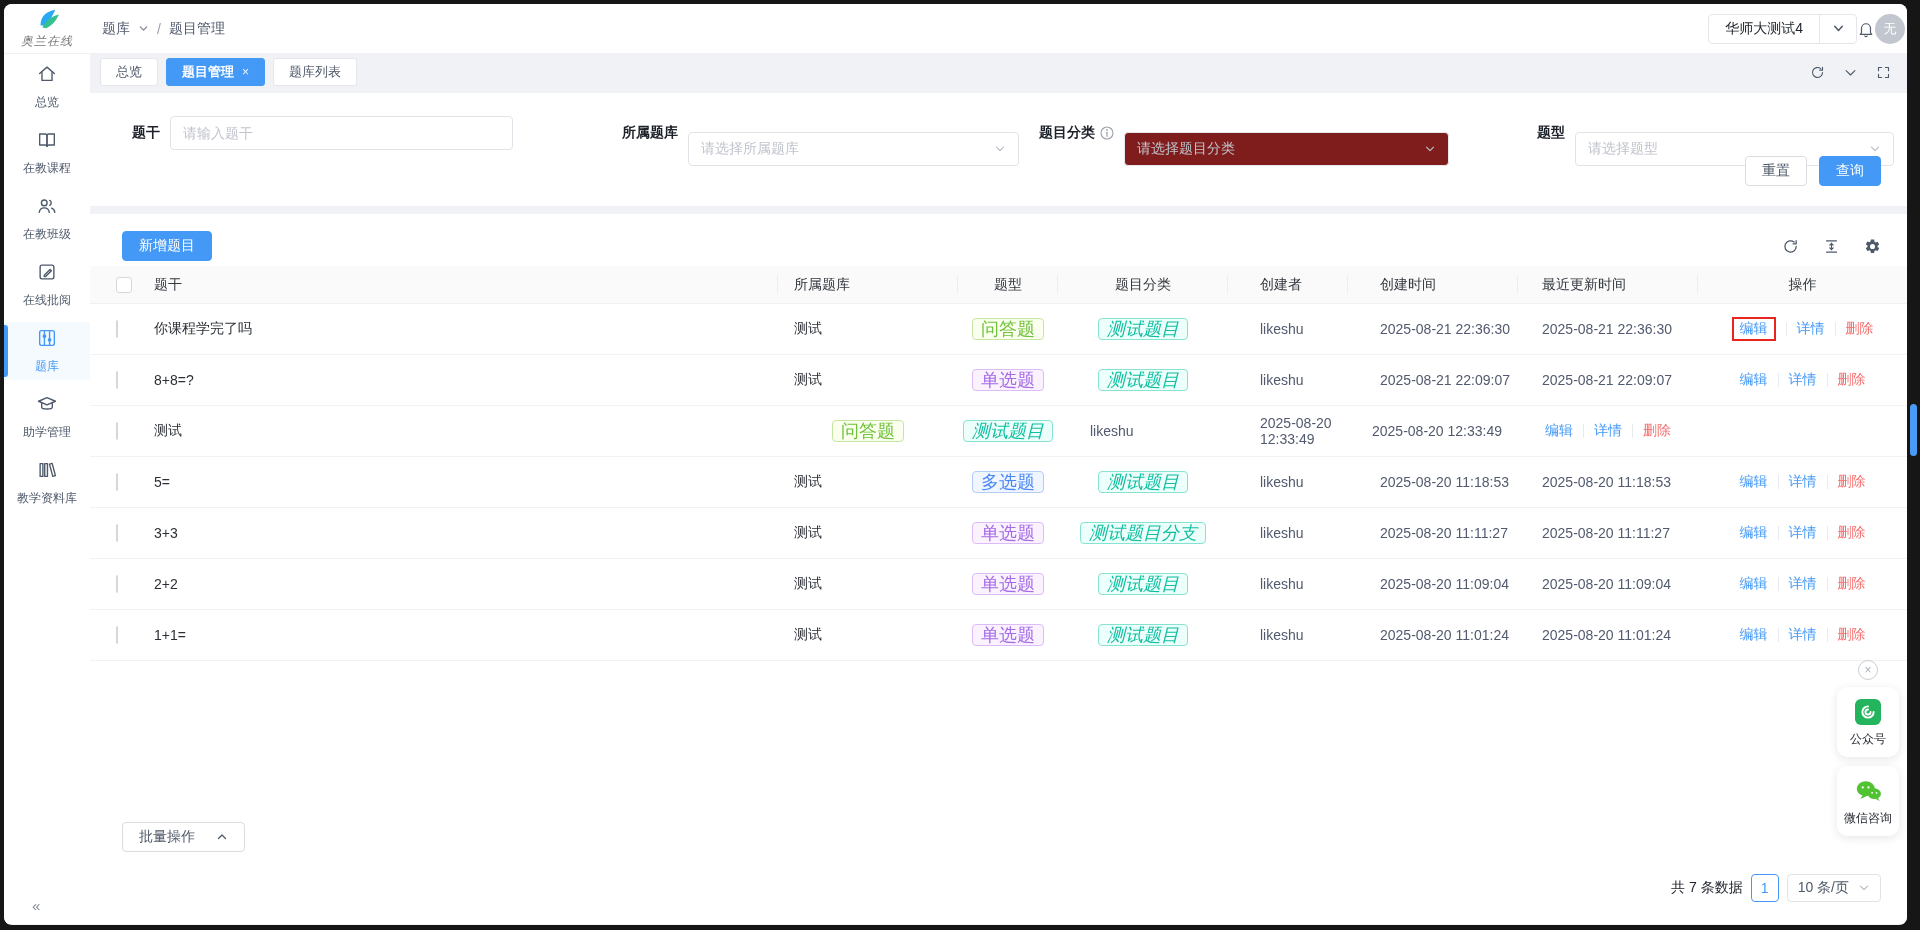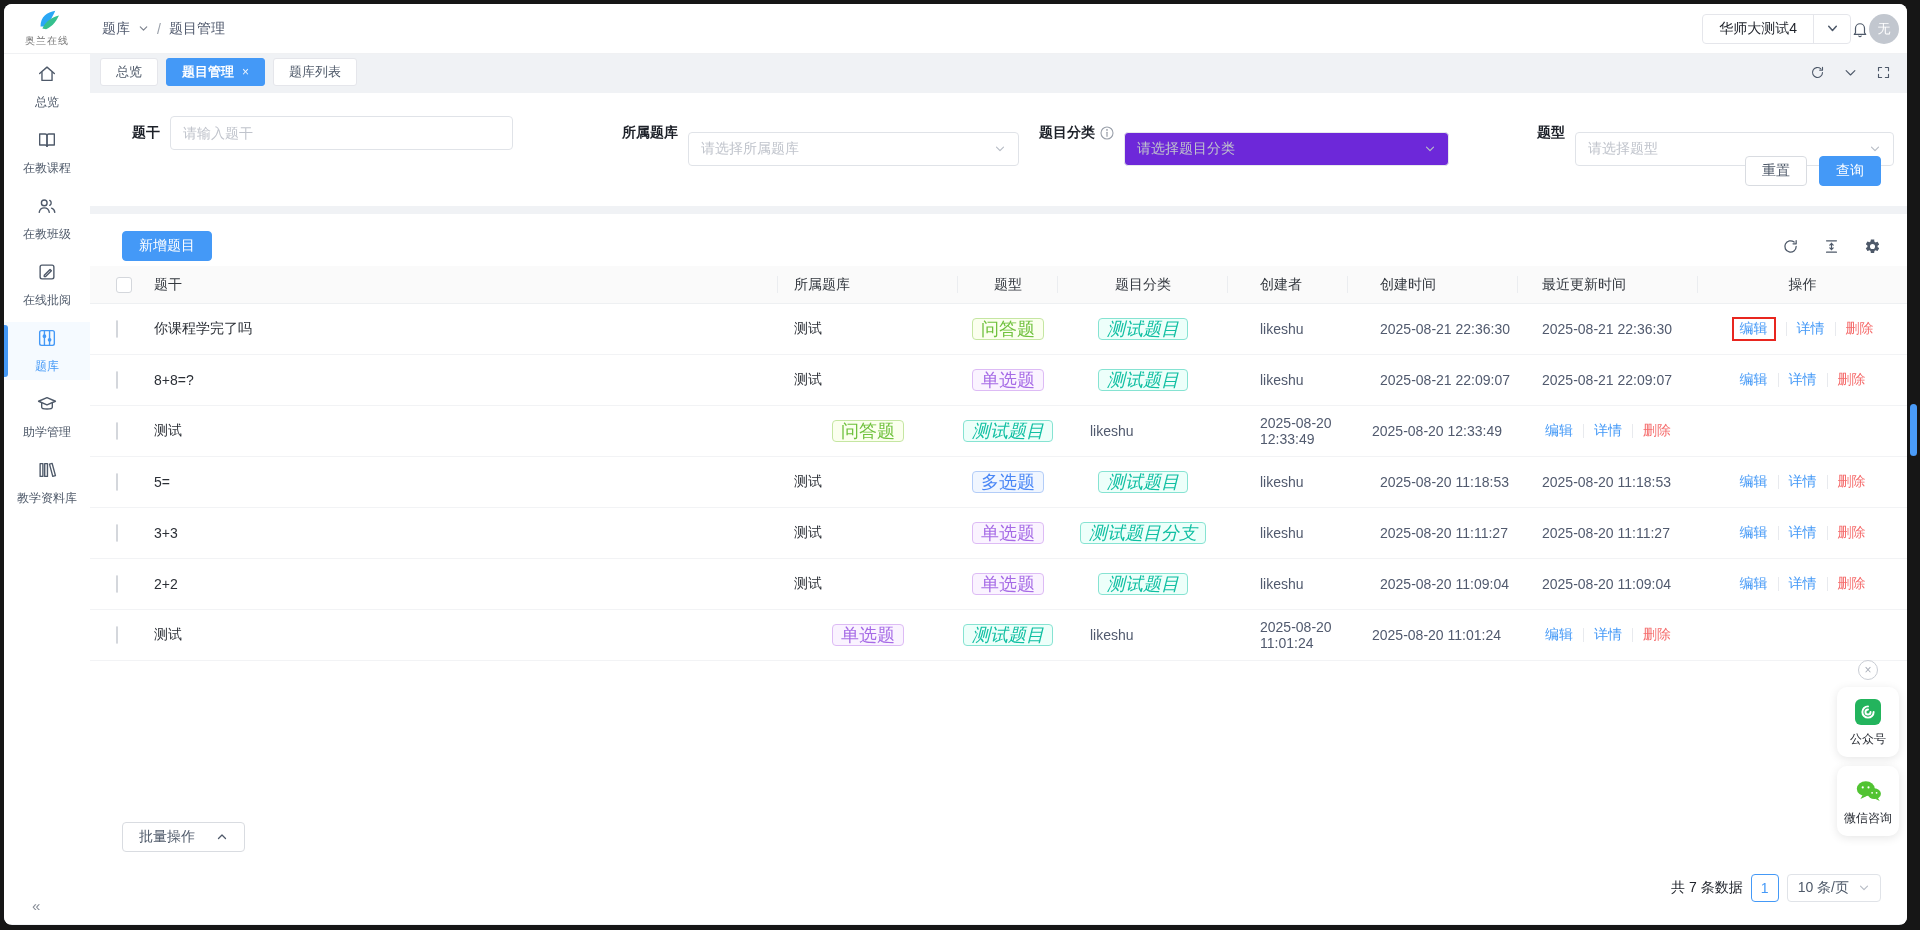--- a/index.html
+++ b/index.html
@@ -8,25 +8,25 @@
   }
   *{box-sizing:border-box;margin:0;padding:0;font-family:"Liberation Sans",sans-serif;}
   body{width:1920px;height:930px;position:relative;background:#161616;overflow:hidden;}
   #app{position:absolute;left:4px;top:4px;width:1903px;height:921px;background:#f0f2f5;border-radius:8px;overflow:hidden;}
   .scroll-thumb{position:absolute;right:3px;top:404px;width:7px;height:52px;background:#4a9bf7;border-radius:4px;}
 
   
   .topbar{height:50px;background:#fff;display:flex;align-items:center;border-bottom:1px solid #f0f1f3;position:relative;z-index:3;}
   .logo{width:86px;display:flex;flex-direction:column;align-items:center;justify-content:center;gap:1px;}
   .logo svg{width:30px;height:24px;}
-  .logo-text{font-size:10px;color:#777;letter-spacing:1px;}
+  .logo-text{font-size:12px;color:#777;letter-spacing:1px;font-style:italic;}
   .crumbs{display:flex;align-items:center;gap:8px;font-size:14px;color:#515a6e;margin-left:12px;}
   .crumb-sep{color:#9aa0aa;}
   .chev{display:inline-flex;align-items:center;color:#7e848f;}
-  .top-right{margin-left:auto;display:flex;align-items:center;gap:0;padding-right:8px;}
+  .top-right{margin-left:auto;display:flex;align-items:center;gap:0;padding-right:2px;}
   .tenant{height:30px;border:1px solid #e5e6eb;border-radius:4px;display:flex;align-items:center;cursor:pointer;background:#fff;}
   .tenant-name{padding:0 16px;font-size:14px;color:#1d2129;}
   .tenant-div{width:1px;align-self:stretch;background:#e5e6eb;}
   .tenant-chev{width:36px;display:flex;align-items:center;justify-content:center;color:#4e5969;}
   .bell{color:#4e5969;display:flex;cursor:pointer;}
   .avatar{width:30px;height:30px;border-radius:50%;background:#c2c7cf;color:#fff;display:flex;align-items:center;justify-content:center;font-size:13px;cursor:pointer;}
 
   
   .body-wrap{display:flex;height:870px;}
   .sidebar{width:86px;background:#fff;position:relative;flex:none;padding-top:4px;}
@@ -48,21 +48,21 @@
   .tab-icons svg{width:15px;height:15px;}
 
   
   .filter-card{margin-top:3px;background:#fff;height:113px;position:relative;flex:none;}
   .fgroup{position:absolute;top:23px;height:34px;display:flex;align-items:center;gap:10px;}
   .fg1{left:42px}.fg2{left:532px}.fg3{left:949px}.fg4{left:1447px}
   .flabel{font-size:14px;color:#1d2129;font-weight:600;white-space:nowrap;display:flex;align-items:center;gap:5px;}
   .finput{height:34px;border:1px solid var(--bd);border-radius:4px;padding:0 12px;font-size:14px;color:#333;outline:none;}
   .finput::placeholder{color:var(--ph);}
   .fselect{height:34px;border:1px solid var(--bd);border-radius:4px;display:flex;align-items:center;justify-content:space-between;padding:0 12px;font-size:14px;color:var(--ph);background:#fff;cursor:pointer;margin-top:32px;}
-  .fselect.disabled{background:#6d28d9;border-color:#e6e8ec;cursor:not-allowed;}
+  .fselect.disabled{background:#7f1d1d;border-color:#e6e8ec;cursor:not-allowed;}
   .w1{width:343px}.w2{width:331px}.w3{width:325px}.w4{width:319px}
   .fbtns{position:absolute;top:63px;right:26px;display:flex;gap:12px;}
   .btn{height:30px;padding:0 16px;border-radius:4px;font-size:14px;display:flex;align-items:center;cursor:pointer;white-space:nowrap;}
   .btn-plain{background:#fff;border:1px solid #d9dce1;color:#4e5969;}
   .btn-primary{background:var(--primary);border:1px solid var(--primary);color:#fff;}
 
   
   .table-card{margin-top:8px;background:#fff;flex:1;position:relative;overflow:hidden;}
   .toolbar{height:52px;display:flex;align-items:center;padding:12px 26px 0 32px;}
   .tool-icons{margin-left:auto;display:flex;align-items:center;gap:24px;color:#4e5969;}
@@ -445,20 +445,21 @@
               <div class="actions">
                 <span class="alink">编辑</span>
                 <span class="adiv"></span>
                 <span class="alink">详情</span>
                 <span class="adiv"></span>
                 <span class="alink danger">删除</span>
               </div>
             </div>
             <div class="grid-row trow">
               <div><span class="cbx"></span></div>
+              <div class="pl16">1+1=</div>
               <div class="pl16">测试</div>
               <div class="center">
                 <span class="tag tag-purple">单选题</span>
               </div>
               <div class="center">
                 <span class="tag tag-teal">测试题目</span>
               </div>
               <div class="pl32 mono-dim">likeshu</div>
               <div class="pl32 mono-dim">2025-08-20 11:01:24</div>
               <div class="pl24 mono-dim">2025-08-20 11:01:24</div>

